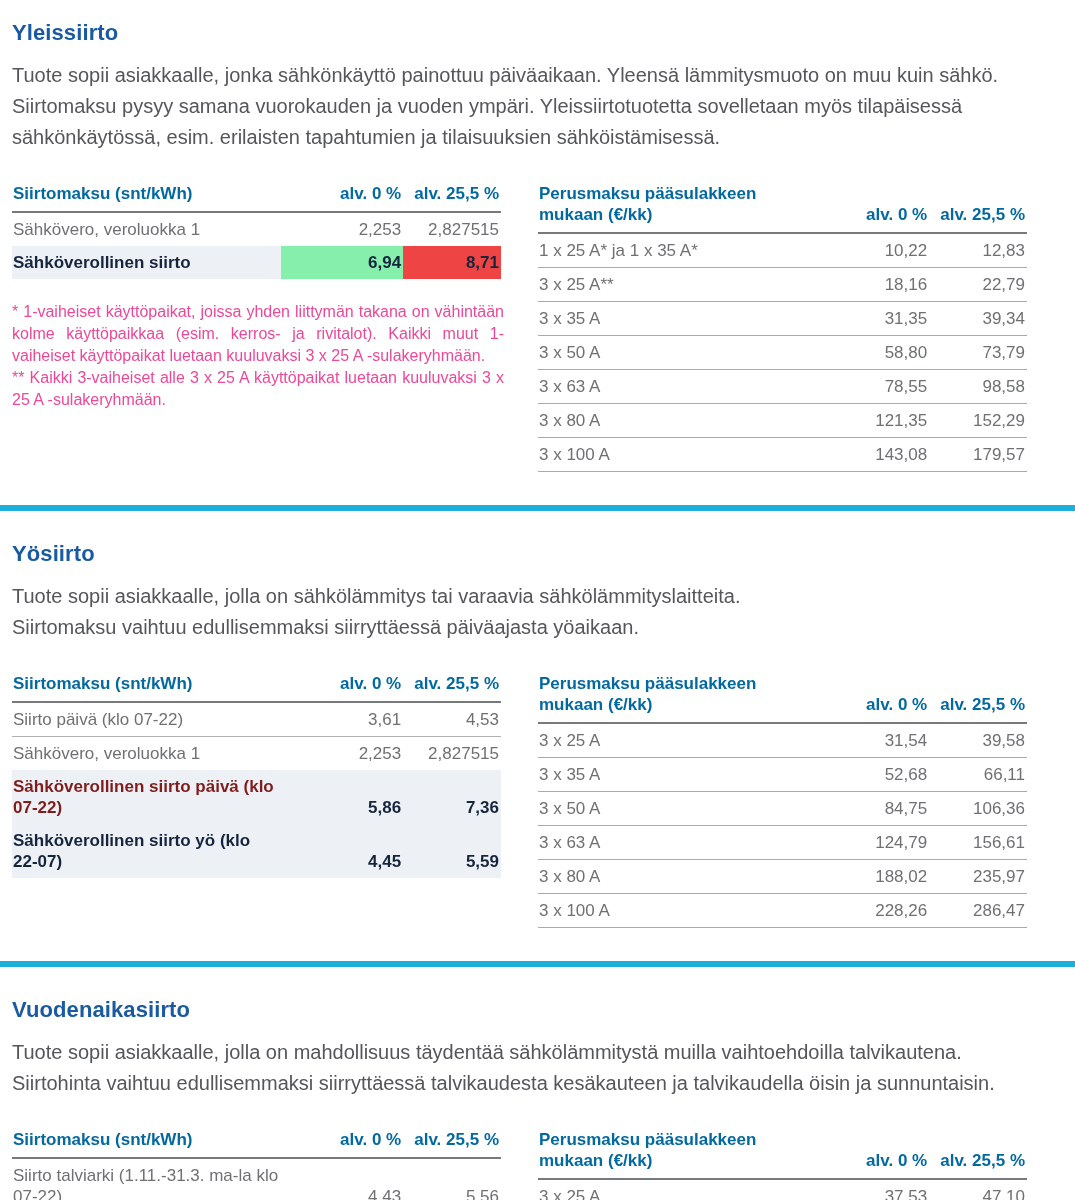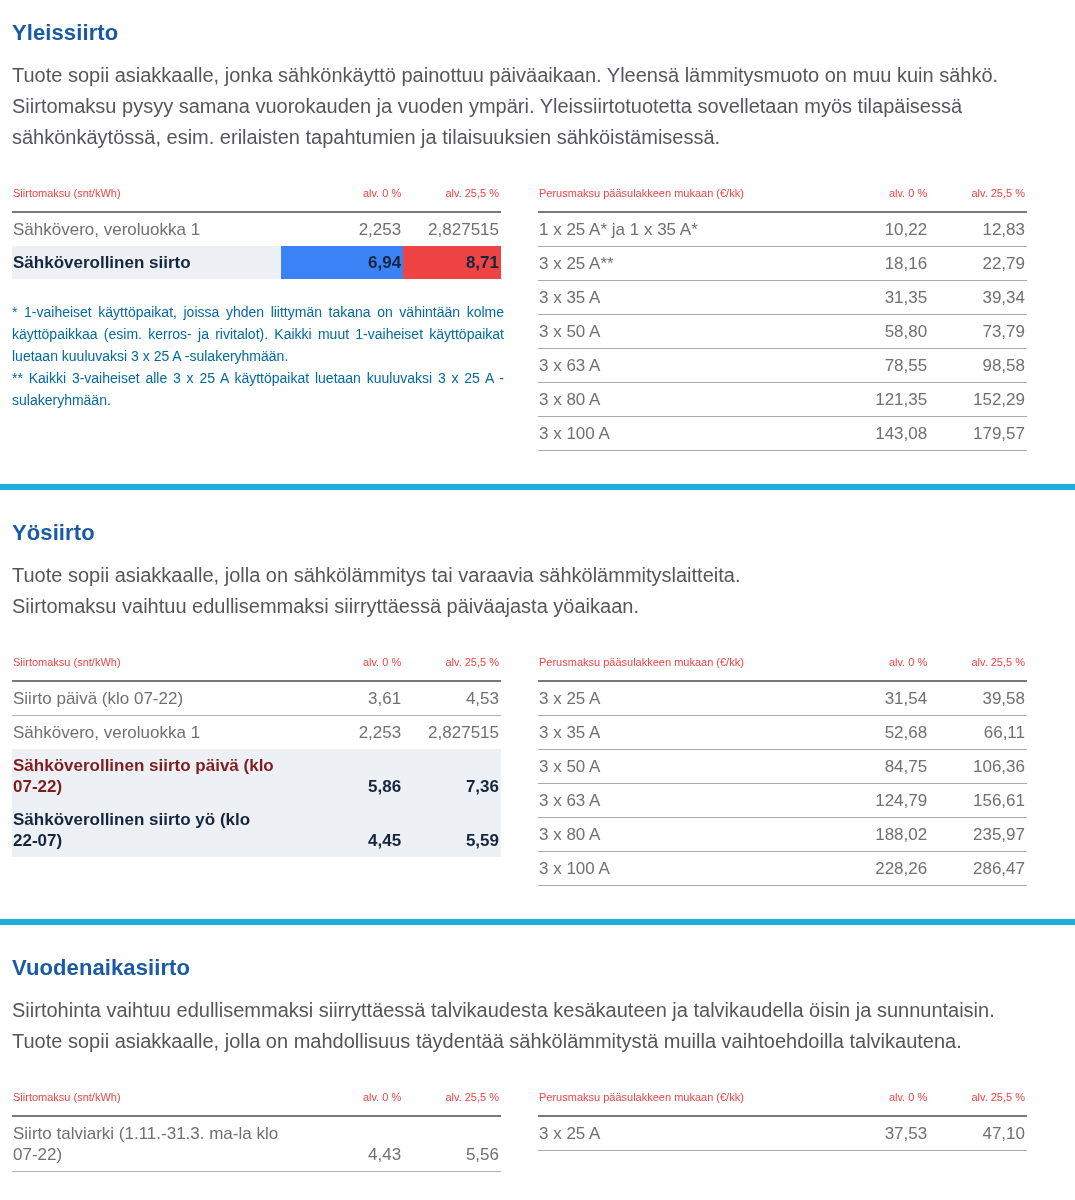--- a/index.html
+++ b/index.html
@@ -30,23 +30,23 @@
     margin-top: 27px;
     align-items: flex-start;
   }
   .table-col { width: 489px; flex: 0 0 489px; }
   table.price-table {
     border-collapse: collapse;
     width: 489px;
     table-layout: fixed;
   }
   table.price-table th {
-    font-size: 11px;
-    font-weight: normal;
-    color: #ef4444;
+    font-size: 17px;
+    font-weight: bold;
+    color: #0369a1;
     text-align: left;
     vertical-align: bottom;
     padding: 3px 2px 7px 1px;
     border-bottom: 2px solid #77797C;
     line-height: 21px;
   }
   table.price-table th.num { text-align: right; }
   table.price-table col.c-label { width: 55%; }
   table.price-table col.c-n1 { width: 25%; }
   table.price-table col.c-n2 { width: 20%; }
@@ -62,23 +62,23 @@
   .right-table tbody tr td { border-bottom: 1px solid #A8AAAD; }
   tr.hl td {
     background: #EDF1F6;
     color: #16253E;
     font-weight: bold;
     border-bottom: none;
   }
   .footnote {
     margin-top: 22px;
     width: 492px;
-    font-size: 14px;
+    font-size: 16px;
     line-height: 22px;
-    color: #0369a1;
+    color: #ec4899;
     text-align: justify;
   }
   .divider {
     height: 6px;
     width: 1075px;
     margin: 33px 0 30px 0;
     border: none;
   }
 </style>
 </head>
@@ -110,21 +110,21 @@
             </tr>
           </thead>
           <tbody>
             <tr>
               <td>Sähkövero, veroluokka 1</td>
               <td class="num">2,253</td>
               <td class="num">2,827515</td>
             </tr>
             <tr class="hl">
               <td style="background: rgb(237, 241, 246); color: rgb(22, 37, 62);">Sähköverollinen siirto</td>
-              <td class="num" style="background: #3b82f6; color: rgb(22, 37, 62);">6,94</td>
+              <td class="num" style="background: #86efac; color: rgb(22, 37, 62);">6,94</td>
               <td class="num" style="background: #ef4444; color: rgb(22, 37, 62);">8,71</td>
             </tr>
           </tbody>
         </table>
 
         <div class="footnote">
           <span>* 1-vaiheiset käyttöpaikat, joissa yhden liittymän takana on vähintään kolme käyttöpaikkaa (esim. kerros- ja rivitalot). Kaikki muut 1-vaiheiset käyttöpaikat luetaan kuuluvaksi 3 x 25 A  -sulakeryhmään.</span><br>
           <span>** Kaikki 3-vaiheiset alle 3 x 25 A  käyttöpaikat luetaan kuuluvaksi 3 x 25 A  -sulakeryhmään.</span>
         </div>
       </div>
@@ -284,22 +284,22 @@
         </table>
       </div>
     </div>
   </div>
 
   <hr class="divider" style="background: rgb(27, 175, 217);">
 
   <div class="section">
     <h2 class="section-title" style="color: rgb(26, 90, 162);">Vuodenaikasiirto</h2>
     <div class="section-intro">
+      <p>Tuote sopii asiakkaalle, jolla on mahdollisuus täydentää sähkölämmitystä muilla vaihtoehdoilla talvikautena.</p>
       <p>Siirtohinta vaihtuu edullisemmaksi siirryttäessä talvikaudesta kesäkauteen ja talvikaudella öisin ja sunnuntaisin.</p>
-      <p>Tuote sopii asiakkaalle, jolla on mahdollisuus täydentää sähkölämmitystä muilla vaihtoehdoilla talvikautena.</p>
     </div>
 
     <div class="tables-wrap">
 
       <div class="table-col">
         <table class="price-table left-table">
           <colgroup>
               <col class="c-label">
               <col class="c-n1">
               <col class="c-n2">

